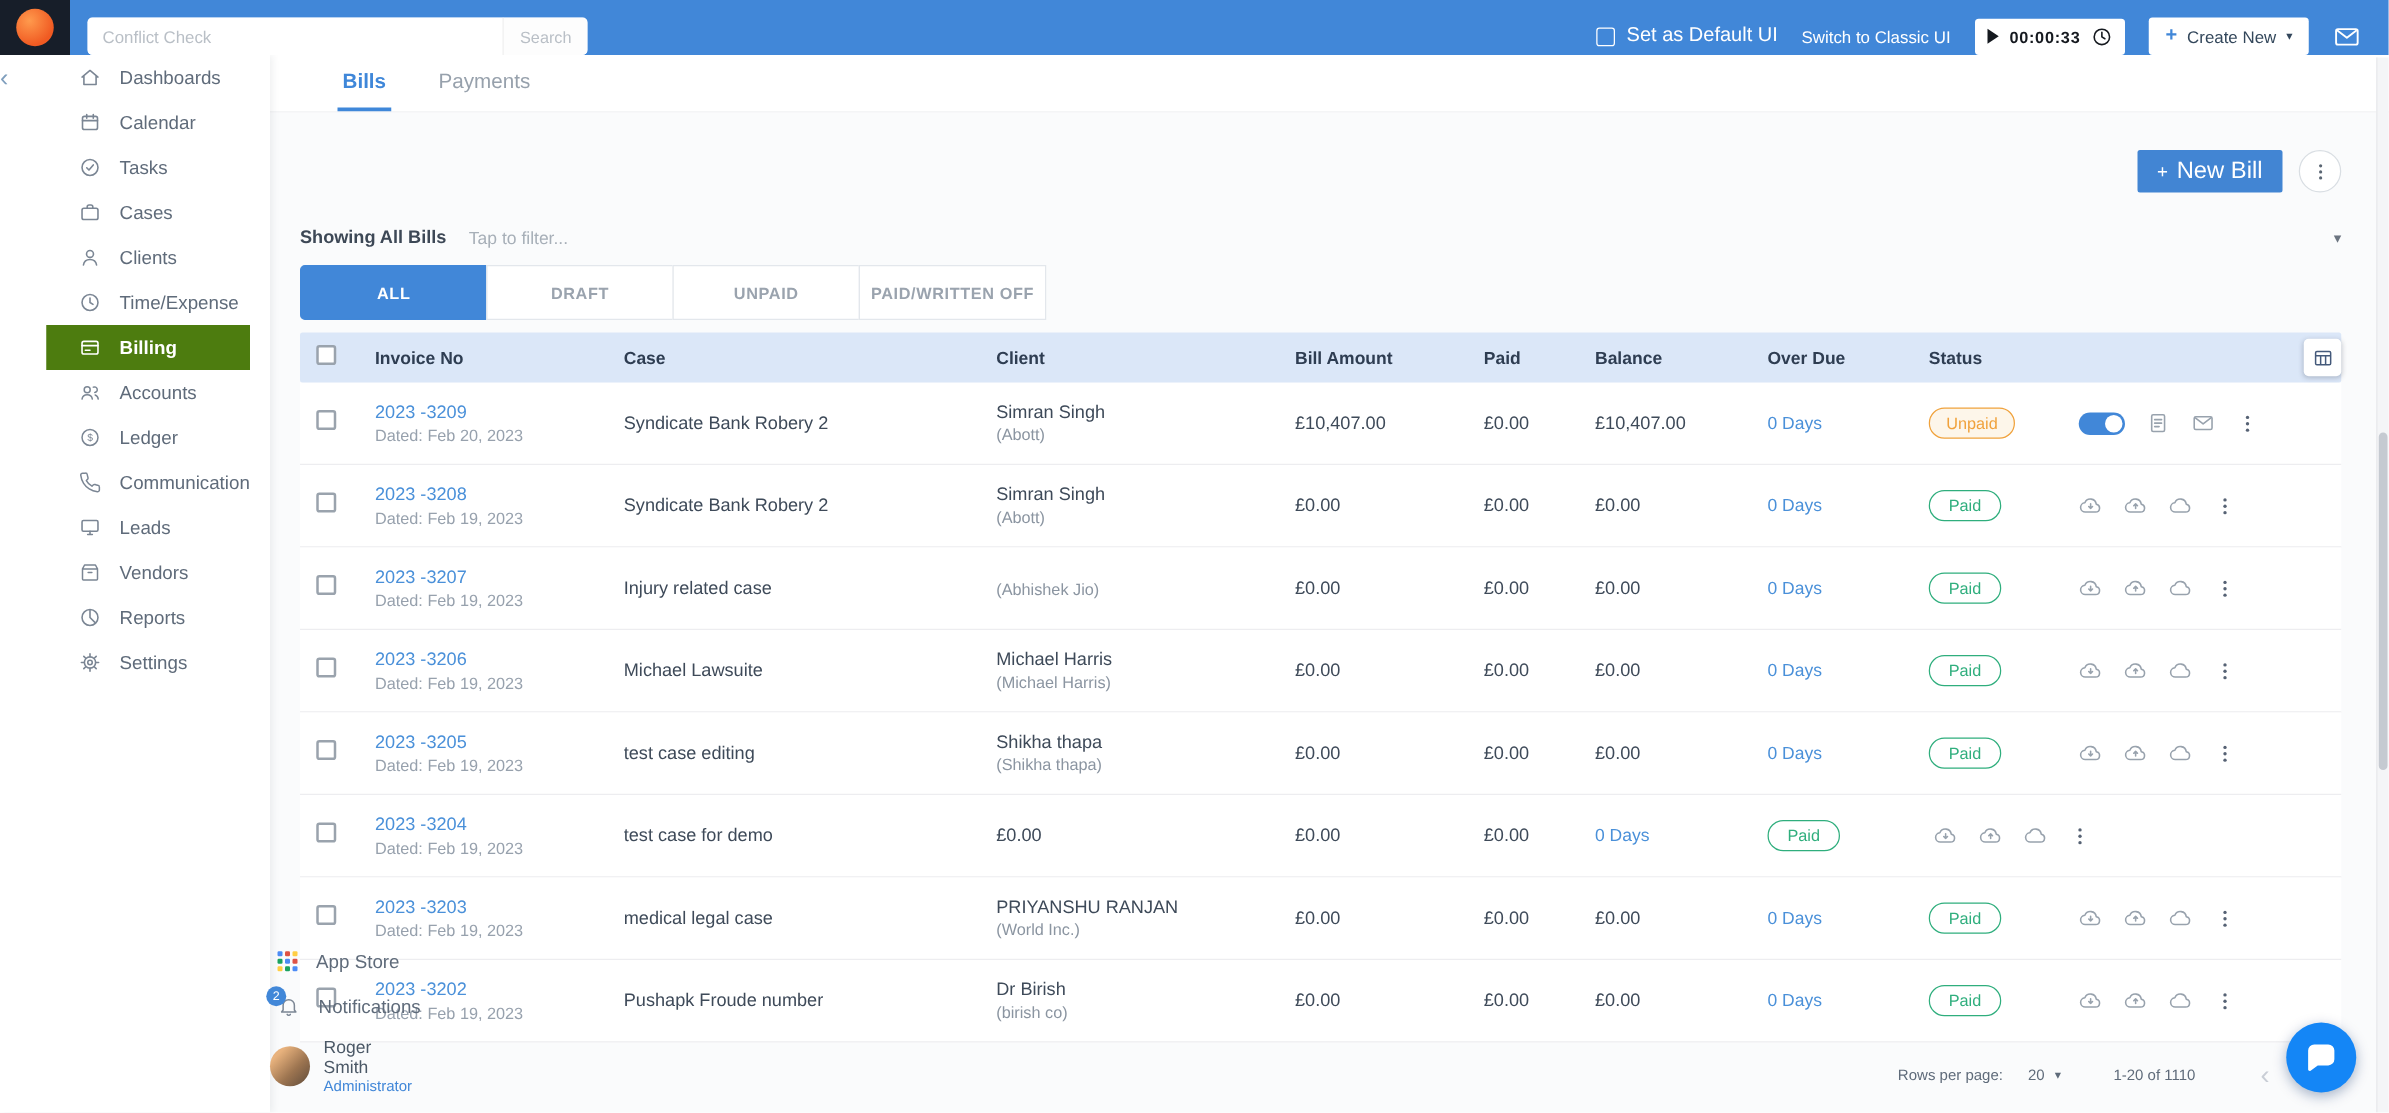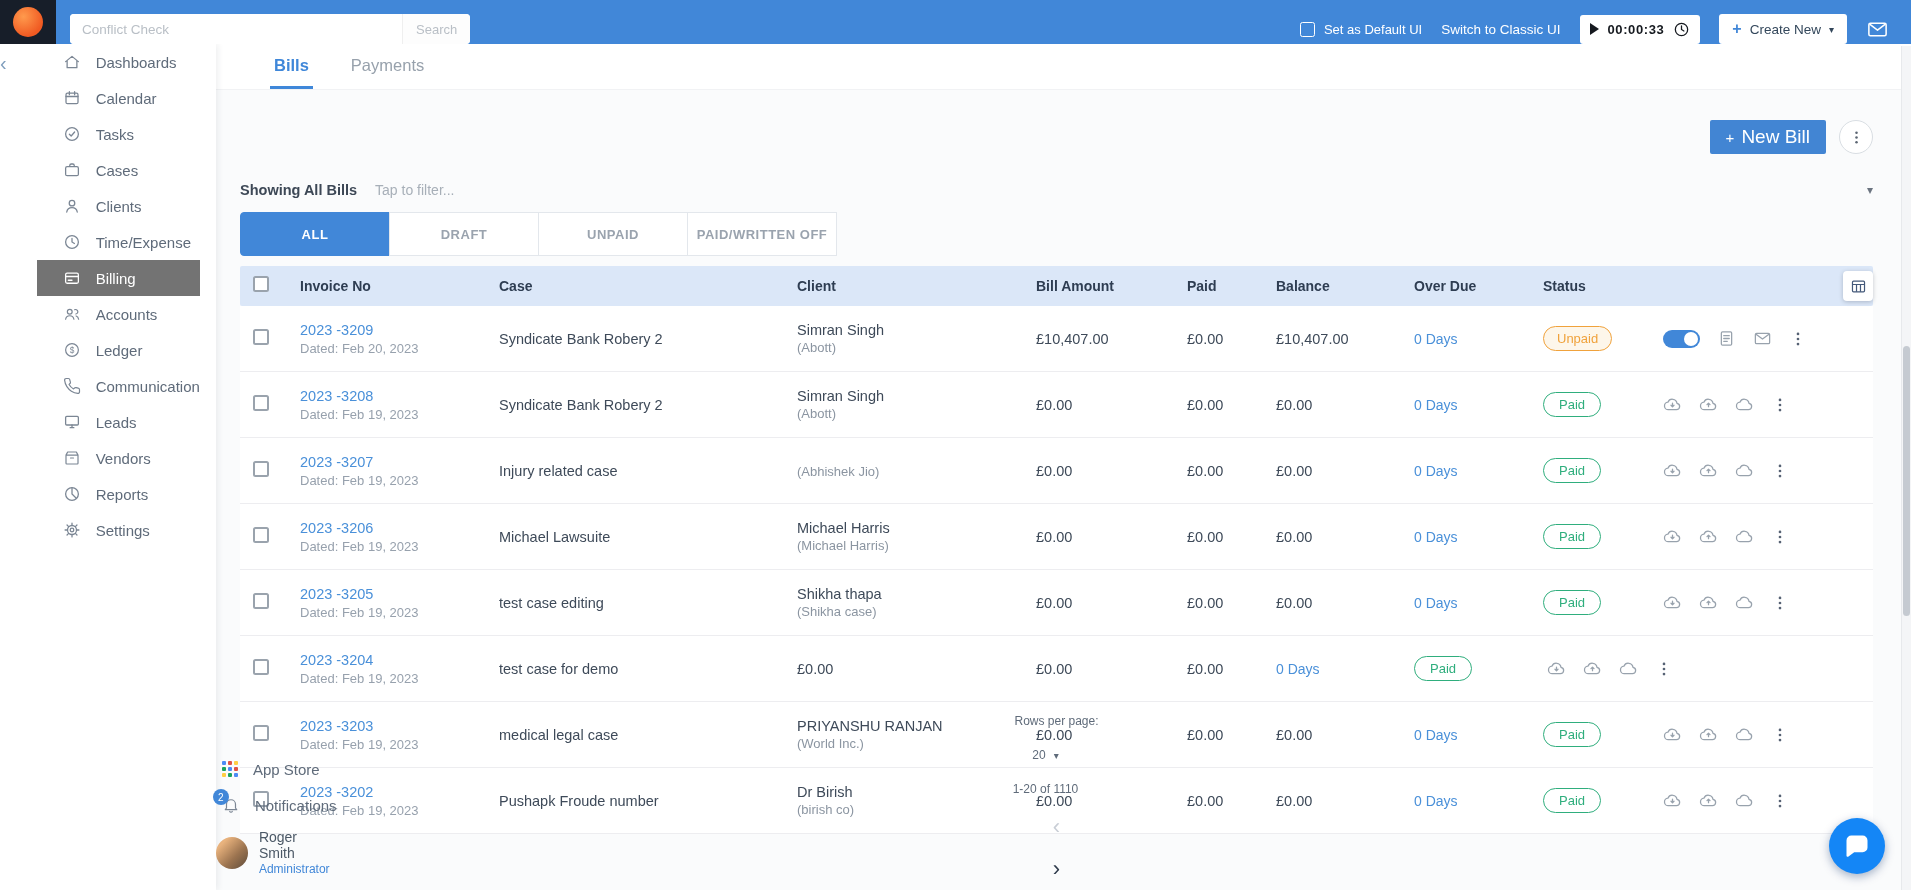--- a/index.html
+++ b/index.html
@@ -8,21 +8,21 @@
 
   
   .topbar { position:absolute; top:0; left:0; right:0; height:44px; background:#4187d8; display:flex; align-items:flex-end; z-index:30; }
   .logo-box { width:56px; height:44px; background:#171e29; display:flex; align-items:center; justify-content:center; flex:0 0 auto; }
   .logo-mark { width:30px; height:30px; border-radius:50%; background:radial-gradient(circle at 35% 32%, #ff9a4d, #f05a22 70%); }
   .searchwrap { display:flex; margin-left:14px; height:30px; border-radius:4px; overflow:hidden; background:#fff; }
   .searchwrap input { border:0; outline:none; width:332px; padding:0 12px; font-size:13.5px; color:#3e4a59; font-family:inherit; }
   .searchwrap input::placeholder { color:#b9bfc6; }
   .search-btn { border:0; border-left:1px solid #efefef; background:#fdfdfd; color:#b9bfc6; font-size:13px; padding:0 13px; cursor:pointer; font-family:inherit; }
   .top-right { margin-left:auto; display:flex; align-items:center; gap:19px; padding-right:22px; }
-  .setdefault { display:flex; align-items:center; gap:9px; color:#fff; font-size:13px; cursor:pointer; }
+  .setdefault { display:flex; align-items:center; gap:9px; color:#fff; font-size:16px; cursor:pointer; }
   .cb-white { width:15px; height:15px; border:1.6px solid #fff; border-radius:2.5px; background:transparent; }
   .classic-link { color:#fff; font-size:13.5px; text-decoration:none; }
   .timerbox { display:flex; align-items:center; gap:9px; background:#fff; border-radius:3px; height:29px; padding:0 10px; }
   .timer-time { font-size:13px; font-weight:700; color:#15191f; letter-spacing:.6px; }
   .play-tri { width:0; height:0; border-left:9px solid #15191f; border-top:6px solid transparent; border-bottom:6px solid transparent; }
   .timer-clock { width:17px; height:17px; color:#15191f; }
   .createnew { display:flex; align-items:center; gap:8px; background:#fff; border:0; border-radius:3px; height:30px; padding:0 13px; font-size:13.5px; color:#33475b; cursor:pointer; font-family:inherit; }
   .plusblue { color:#4187d8; font-weight:700; font-size:16px; }
   .plusblue::before { content:"+"; }
   .caret::before { content:"▾"; }
@@ -30,21 +30,21 @@
   .mail-top { width:23px; height:23px; color:#fff; cursor:pointer; }
 
   
   .sidebar { position:absolute; top:44px; left:0; bottom:0; width:216px; background:#fff; box-shadow:2px 0 6px rgba(40,50,70,.08); display:flex; flex-direction:row; z-index:20; }
   .collapse-row { height:38px; display:flex; align-items:center; justify-content:flex-end; padding-right:30px; }
   .collapse-btn { color:#7f9ebd; font-size:20px; cursor:pointer; line-height:1; }
   .collapse-btn::before { content:"‹"; }
   .nav-item { display:flex; align-items:center; gap:15px; height:36px; padding-left:26px; cursor:pointer; color:#5f6b7a; }
   .nav-item .nav-icon { width:18px; height:18px; color:#7b8694; flex:0 0 auto; }
   .nav-label { font-size:15px; }
-  .nav-item.active { background:#737373; color:#fff; }
+  .nav-item.active { background:#4d7c0f; color:#fff;font-weight:bold; }
   .nav-item.active .nav-icon { color:#fff; }
   .sidebar-bottom { margin-top:auto; padding-bottom:6px; }
   .sb-row { display:flex; align-items:center; gap:15px; height:36px; padding-left:22px; cursor:pointer; color:#5f6b7a; font-size:15px; }
   .appstore-icon { width:16px; height:16px; display:grid; grid-template-columns:repeat(3,1fr); gap:1.5px; }
   .appstore-icon i { border-radius:1px; }
   .appstore-icon i:nth-child(1){background:#4c8bf5}.appstore-icon i:nth-child(2){background:#de5246}.appstore-icon i:nth-child(3){background:#ffce44}
   .appstore-icon i:nth-child(4){background:#1aa260}.appstore-icon i:nth-child(5){background:#4c8bf5}.appstore-icon i:nth-child(6){background:#de5246}
   .appstore-icon i:nth-child(7){background:#ffce44}.appstore-icon i:nth-child(8){background:#1aa260}.appstore-icon i:nth-child(9){background:#4c8bf5}
   .bell-wrap { position:relative; width:18px; height:18px; color:#7b8694; }
   .bell-wrap svg { width:18px; height:18px; }
@@ -99,21 +99,21 @@
   .badge.paid { color:#2fae7d; border-color:#2fae7d; }
   .badge.unpaid { color:#f0a23c; border-color:#f0a23c; background:#fdf6ea; }
 
   .c-actions { display:flex; align-items:center; gap:17px; padding-left:12px; }
   .act-group { display:inline-flex; align-items:center; gap:17px; }
   .aicon { width:19px; height:19px; color:#98a2ad; cursor:pointer; flex:0 0 auto; }
   .kebab-i { color:#566274; width:18px; height:18px; }
   .toggle { display:inline-block; width:37px; height:18px; border-radius:9px; background:#4187d8; position:relative; cursor:pointer; }
   .toggle .knob { position:absolute; right:2px; top:2px; width:14px; height:14px; border-radius:50%; background:#fff; }
 
-  .pager { margin-top:6px; display:flex; justify-content:flex-end; align-items:center; gap:20px; height:40px; font-size:12px; color:#5f6b7a;flex-direction:column; }
+  .pager { margin-top:6px; display:flex; justify-content:flex-end; align-items:center; gap:20px; height:40px; font-size:12px; color:#5f6b7a; }
   .rpp-select { display:flex; align-items:center; gap:8px; cursor:pointer; margin-right:22px; }
   .rpp-select .caret { font-size:10px; color:#5f6b7a; }
   .range { margin-right:22px; }
   .pg-chevron { font-size:22px; line-height:1; cursor:pointer; padding:0 10px; }
   .pg-prev { color:#c9ced6; }
   .pg-prev::before { content:"‹"; }
   .pg-next { color:#2f3b4c; }
   .pg-next::before { content:"›"; }
 
   
@@ -605,21 +605,21 @@
           <div class="cell c-cb"><span class="cbx"></span></div>
           <div class="cell">
             <a class="link inv">2023 -3205</a>
             <span class="sub">Dated: Feb 19, 2023</span>
           </div>
           <div class="cell">
             <span class="txt">test case editing</span>
           </div>
           <div class="cell">
             <span class="txt">Shikha thapa</span>
-            <span class="sub2">(Shikha case)</span>
+            <span class="sub2">(Shikha thapa)</span>
           </div>
           <div class="cell c-amt"><span>£0.00</span></div>
           <div class="cell c-amt"><span>£0.00</span></div>
           <div class="cell c-amt"><span>£0.00</span></div>
           <div class="cell c-due"><a class="link">0 Days</a></div>
           <div class="cell c-status"><span class="badge paid">Paid</span></div>
           <div class="cell c-actions">
 
             <span class="act-group">
               <svg class="aicon">

